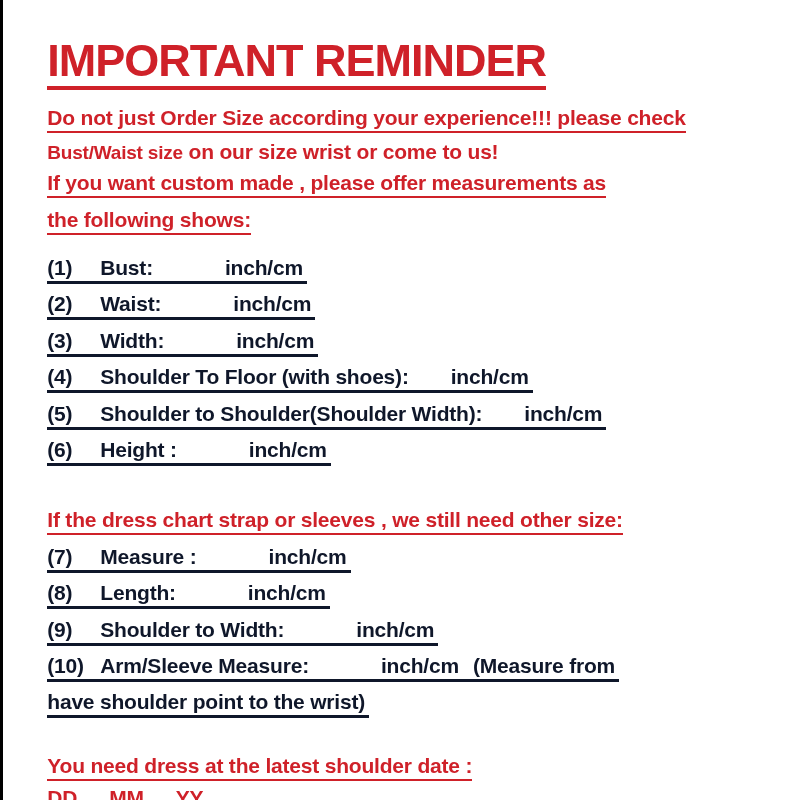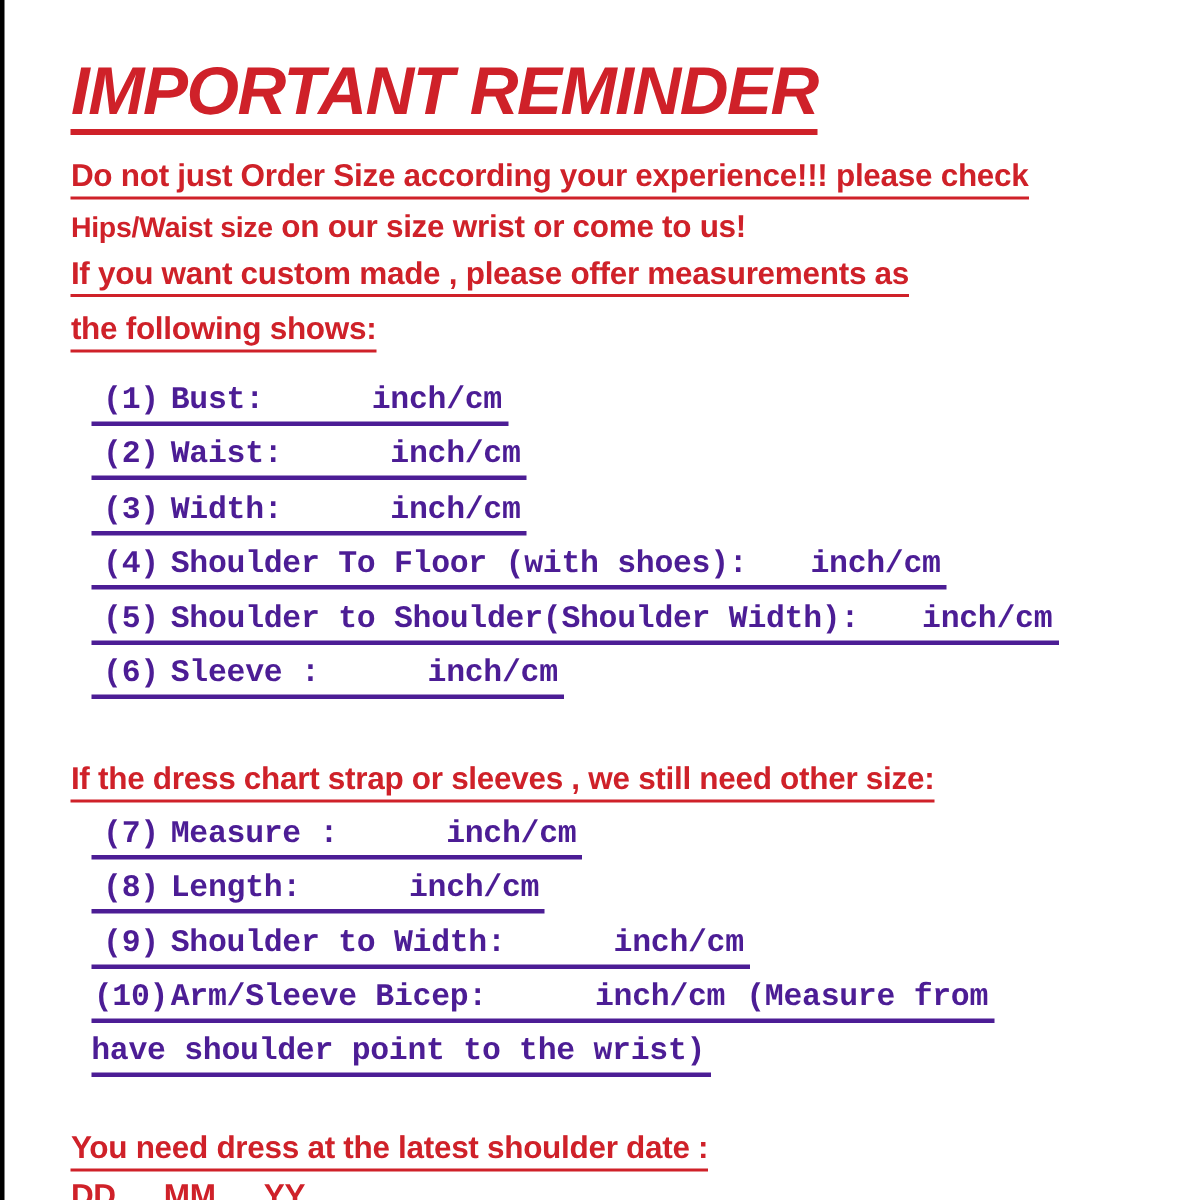--- a/index.html
+++ b/index.html
@@ -16,30 +16,29 @@
     letter-spacing: -0.2px;
   }
   .line {
     position: absolute;
     left: 33px;
     font-size: 21px;
     line-height: 24px;
     white-space: pre-wrap;
   }
   .red   { color: #cf2129; }
-  .black { color: #4c1d95; font-family: Liberation Mono, monospace; }
+  .black { color: #0f172a; }
   
   .u {
     display: inline-block;
     border-bottom: 2px solid;
     padding-bottom: 1px;
-    text-align: center;
   }
   .u.black { border-bottom-width: 3px; padding-right: 4px; }
-  .title-line { top: 12px; font-style: italic; }
+  .title-line { top: 12px; }
   .title {
     font-size: 45px;
     line-height: 49px;
     letter-spacing: -1px;
     border-bottom: 4px solid;
     padding-bottom: 1px;
     display: inline-block;
   }
   .s19 { font-size: 19px; }
   .num {
@@ -57,21 +56,21 @@
 
 <div class="line title-line red">
   <span class="title">IMPORTANT REMINDER</span>
 </div>
 
 <div class="line red" style="top:82px">
   <span class="u red">Do not just Order Size according your experience!!! please check</span>
 </div>
 
 <div class="line red" style="top:116px">
-  <span class="s19">Hips/Waist size</span><span> on our size wrist or come to us!</span>
+  <span class="s19">Bust/Waist size</span><span> on our size wrist or come to us!</span>
 </div>
 
 <div class="line red" style="top:147px">
   <span class="u red">If you want custom made , please offer measurements as</span>
 </div>
 
 <div class="line red" style="top:184px">
   <span class="u red">the following shows:</span>
 </div>
 
@@ -89,41 +88,41 @@
 
 <div class="line black" style="top:341px">
   <span class="u black"><span class="num">(4)</span><span>Shoulder To Floor (with shoes):</span><span class="gap narrow"></span><span>inch/cm</span></span>
 </div>
 
 <div class="line black" style="top:378px">
   <span class="u black"><span class="num">(5)</span><span>Shoulder to Shoulder(Shoulder Width):</span><span class="gap narrow"></span><span>inch/cm</span></span>
 </div>
 
 <div class="line black" style="top:414px">
-  <span class="u black"><span class="num">(6)</span><span>Sleeve :</span><span class="gap"></span><span>inch/cm</span></span>
+  <span class="u black"><span class="num">(6)</span><span>Height :</span><span class="gap"></span><span>inch/cm</span></span>
 </div>
 
 <div class="line red" style="top:484px">
   <span class="u red">If the dress chart strap or sleeves , we still need other size:</span>
 </div>
 
 <div class="line black" style="top:521px">
   <span class="u black"><span class="num">(7)</span><span>Measure :</span><span class="gap"></span><span>inch/cm</span></span>
 </div>
 
 <div class="line black" style="top:557px">
   <span class="u black"><span class="num">(8)</span><span>Length:</span><span class="gap"></span><span>inch/cm</span></span>
 </div>
 
 <div class="line black" style="top:594px">
   <span class="u black"><span class="num">(9)</span><span>Shoulder to Width:</span><span class="gap"></span><span>inch/cm</span></span>
 </div>
 
 <div class="line black" style="top:630px">
-  <span class="u black"><span class="num">(10)</span><span>Arm/Sleeve Bicep:</span><span class="gap"></span><span>inch/cm</span><span class="notegap"></span><span>(Measure from</span></span>
+  <span class="u black"><span class="num">(10)</span><span>Arm/Sleeve Measure:</span><span class="gap"></span><span>inch/cm</span><span class="notegap"></span><span>(Measure from</span></span>
 </div>
 
 <div class="line black" style="top:666px">
   <span class="u black">have shoulder point to the wrist)</span>
 </div>
 
 <div class="line red" style="top:730px">
   <span class="u red">You need dress at the latest shoulder date :</span>
 </div>
 

